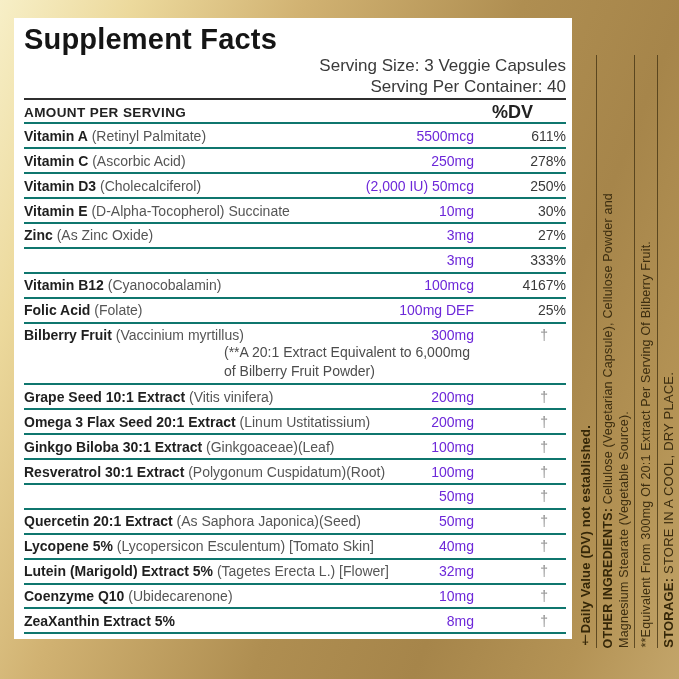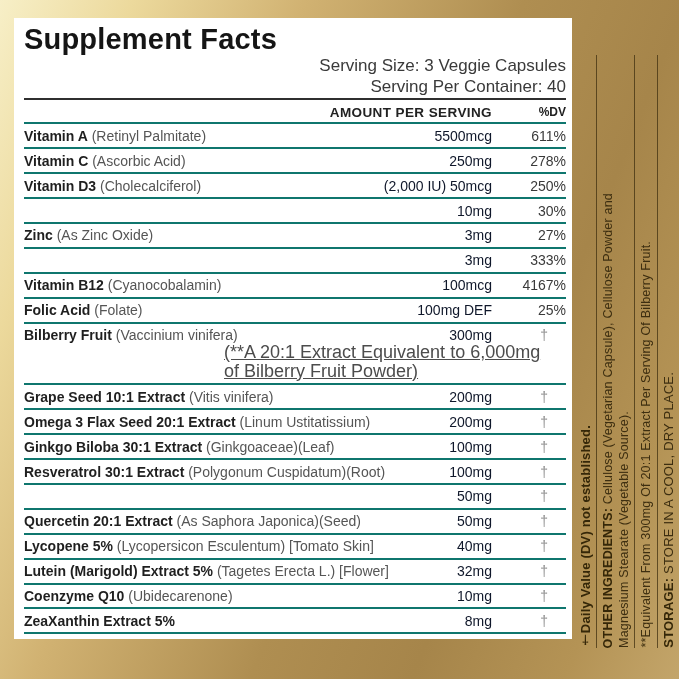--- a/index.html
+++ b/index.html
@@ -12,30 +12,30 @@
   }
   .panel{
     position:absolute;left:14px;top:18px;width:558px;height:621px;
     background:#ffffff;box-sizing:border-box;
     padding:5px 6px 0 10px;overflow:hidden;
   }
   .title{font-size:29px;line-height:32px;font-weight:bold;color:#151515;letter-spacing:.2px;}
   .serving{font-size:17px;line-height:21px;color:#3a3a3a;text-align:right;}
   .rule-dark{height:2.4px;background:#2f2f2f;margin-top:1px;}
   .thead{display:flex;align-items:center;height:20px;margin-top:2px;font-weight:bold;color:#222;}
-  .thead .amt-head{flex:1;text-align:right;font-size:13.5px;letter-spacing:.4px;white-space:nowrap;}
-  .thead .dv-head{width:74px;box-sizing:border-box;text-align:right;font-size:12px;}
+  .thead .amt-head{flex:1;text-align:left;font-size:13.5px;letter-spacing:.4px;white-space:nowrap;}
+  .thead .dv-head{width:74px;box-sizing:border-box;font-size:18px;}
   .row-wrap{border-top:2px solid #0f766e;}
   .row{display:flex;align-items:center;height:22.9px;font-size:14px;}
   .cn{white-space:nowrap;color:#1f1f1f;font-weight:bold;}
   .cn .detail{font-weight:normal;color:#555;}
-  .ca{flex:1;text-align:right;white-space:nowrap;color:#0f172a;}
-  .cdv{width:74px;box-sizing:border-box;text-align:right;color:#3a3a3a;}
+  .ca{flex:1;text-align:right;white-space:nowrap;color:#6d28d9;}
+  .cdv{width:74px;box-sizing:border-box;text-align:right;color:#3a3a3a;margin-left:18px;}
   .cdv.dagger{padding-right:18px;color:#8f8f8f;}
-  .note{margin:-3px 0 3px 200px;font-size:18px;line-height:18.5px;color:#4c4c4c;text-decoration:underline;}
+  .note{margin:-3px 0 3px 200px;font-size:14px;line-height:18.5px;color:#4c4c4c;}
   
   .vline{
     position:absolute;bottom:31px;white-space:nowrap;
     writing-mode:vertical-rl;transform:rotate(180deg);
     font-size:12.5px;color:#3d2e10;letter-spacing:.2px;
   }
   .vline b{font-weight:bold;color:#352708;}
   .v-daily{left:578px;font-weight:bold;font-size:13px;color:#352708;}
   .v-other1{left:601px;}
   .v-other2{left:617px;}
@@ -81,20 +81,21 @@
     <div class="row">
       <div class="cn"><span>Vitamin D3</span><span class="detail"> (Cholecalciferol)</span></div>
       <div class="ca">(2,000 IU) 50mcg</div>
       <div class="cdv">250%</div>
     </div>
 
   </div>
 
   <div class="row-wrap">
     <div class="row">
+      <div class="cn"><span>Vitamin E</span><span class="detail"> (D-Alpha-Tocopherol) Succinate</span></div>
       <div class="ca">10mg</div>
       <div class="cdv">30%</div>
     </div>
 
   </div>
 
   <div class="row-wrap">
     <div class="row">
       <div class="cn"><span>Zinc</span><span class="detail"> (As Zinc Oxide)</span></div>
       <div class="ca">3mg</div>
@@ -124,21 +125,21 @@
     <div class="row">
       <div class="cn"><span>Folic Acid</span><span class="detail"> (Folate)</span></div>
       <div class="ca">100mg DEF</div>
       <div class="cdv">25%</div>
     </div>
 
   </div>
 
   <div class="row-wrap">
     <div class="row">
-      <div class="cn"><span>Bilberry Fruit</span><span class="detail"> (Vaccinium vinifera)</span></div>
+      <div class="cn"><span>Bilberry Fruit</span><span class="detail"> (Vaccinium myrtillus)</span></div>
       <div class="ca">300mg</div>
       <div class="cdv dagger">†</div>
     </div>
     <div class="note">
           <div>(**A 20:1 Extract Equivalent to 6,000mg</div>
           <div>of Bilberry Fruit Powder)</div>
         </div>
   </div>
 
   <div class="row-wrap">

